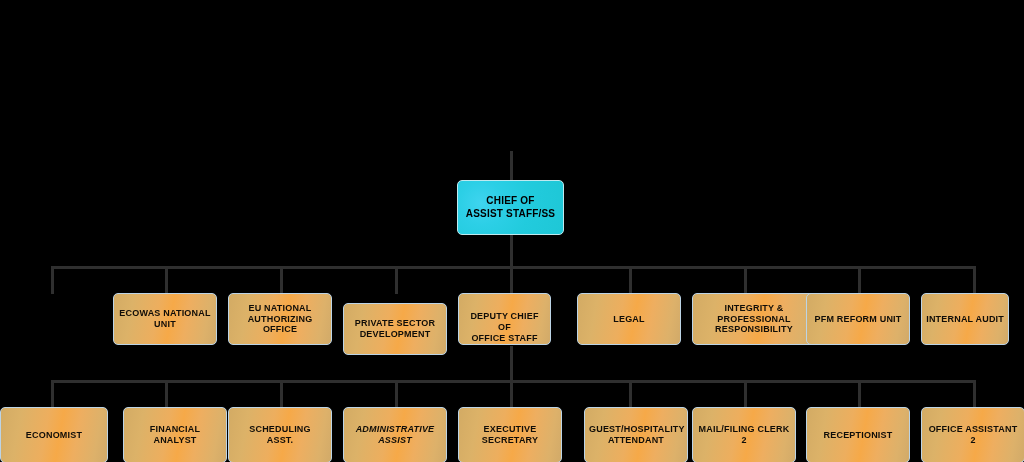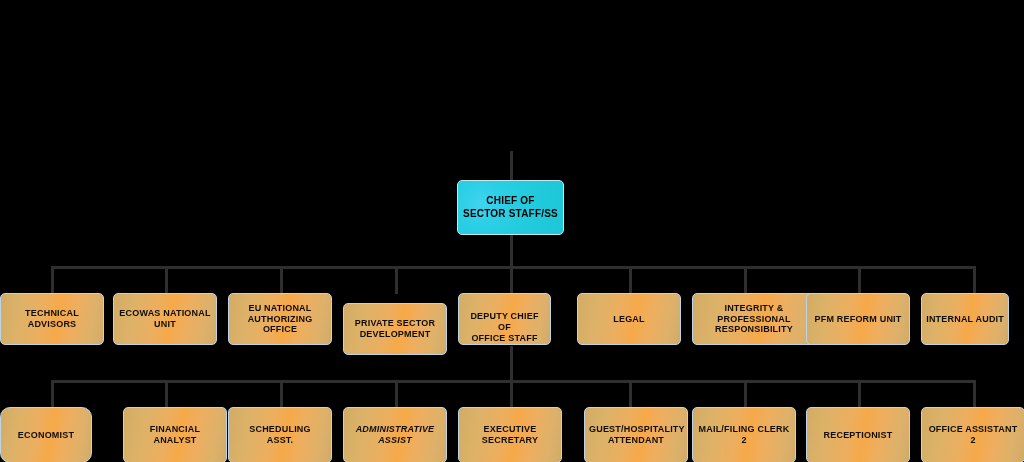--- a/index.html
+++ b/index.html
@@ -127,27 +127,23 @@
   <div class="conn conn-v" style="left:280px; top:380px; height:28px;"></div>
   <div class="conn conn-v" style="left:395px; top:380px; height:28px;"></div>
   <div class="conn conn-v" style="left:629px; top:380px; height:28px;"></div>
   <div class="conn conn-v" style="left:744px; top:380px; height:28px;"></div>
   <div class="conn conn-v" style="left:858px; top:380px; height:28px;"></div>
   <div class="conn conn-v" style="left:973px; top:380px; height:28px;"></div>
 
 
   <div class="node chief" style="left:457px; top:180px; width:107px; height:55px;">
     <span class="label">CHIEF OF
-SECTOR STAFF/SS</span>
-  </div>
-
-  <div class="node dept row3" style="left:0px; top:293px; width:104px;">
-    <span class="label">TECHNICAL
-ADVISORS</span>
-  </div>
+ASSIST STAFF/SS</span>
+  </div>
+
   <div class="node dept row3" style="left:113px; top:293px; width:104px;">
     <span class="label">ECOWAS NATIONAL
 UNIT</span>
   </div>
   <div class="node dept row3" style="left:228px; top:293px; width:104px;">
     <span class="label">EU NATIONAL
 AUTHORIZING OFFICE</span>
   </div>
   <div class="node dept row3" style="left:343px; top:303px; width:104px;">
     <span class="label">PRIVATE SECTOR
@@ -165,21 +161,21 @@
 PROFESSIONAL
 RESPONSIBILITY</span>
   </div>
   <div class="node dept row3" style="left:806px; top:293px; width:104px;">
     <span class="label">PFM REFORM UNIT</span>
   </div>
   <div class="node dept row3" style="left:921px; top:293px; width:88px;text-align:right;">
     <span class="label">INTERNAL AUDIT</span>
   </div>
 
-  <div class="node dept row4" style="left:0px; top:407px; width:92px;border-radius:10px;">
+  <div class="node dept row4" style="left:0px; top:407px; width:108px;">
     <span class="label">ECONOMIST</span>
   </div>
   <div class="node dept row4" style="left:123px; top:407px; width:104px;">
     <span class="label">FINANCIAL
 ANALYST</span>
   </div>
   <div class="node dept row4" style="left:228px; top:407px; width:104px;">
     <span class="label">SCHEDULING
 ASST.</span>
   </div>

